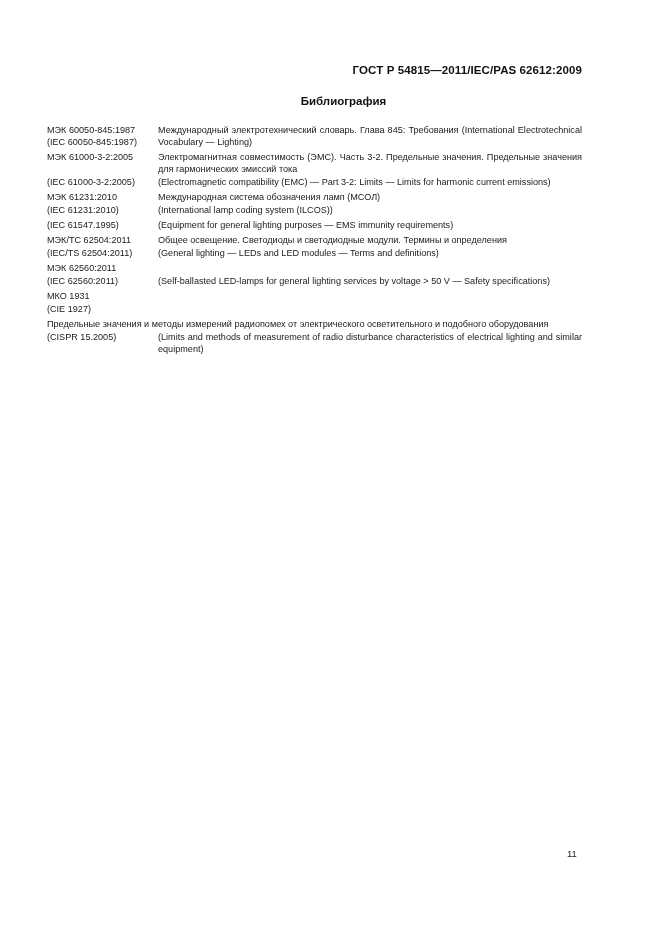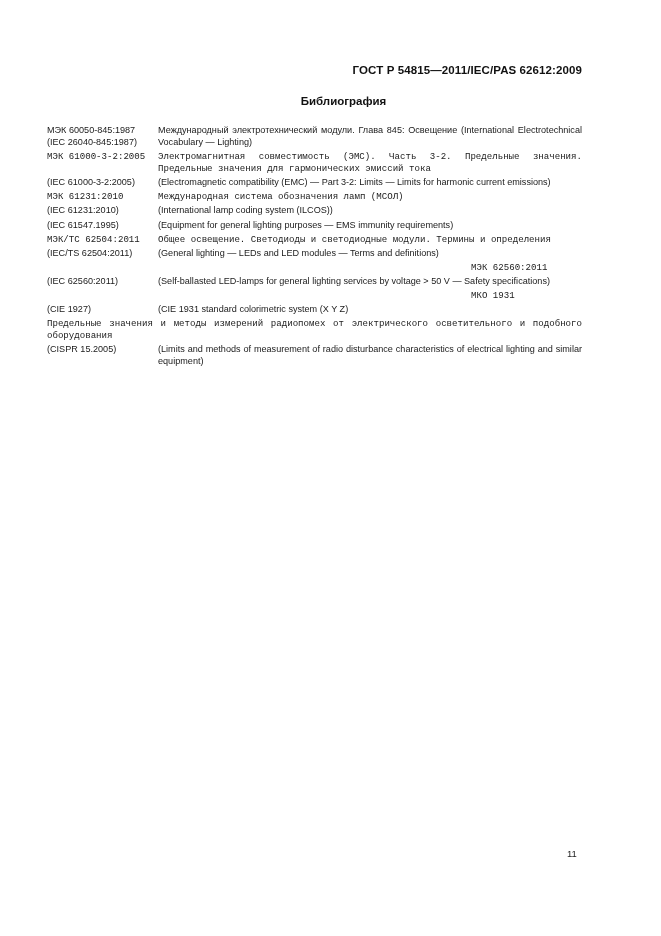--- a/index.html
+++ b/index.html
@@ -41,25 +41,23 @@
       position: absolute;
       top: 124px;
       left: 47px;
       width: 535px;
       font-size: 9.1px;
       line-height: 12px;
     }
     .entry {
       display: flex;
       margin-bottom: 3px;
-      justify-content: flex-end;
     }
     .entry.tight {
       margin-bottom: 1px;
-      font-family: Liberation Mono, monospace;
     }
     .ref {
       width: 111px;
       flex: 0 0 111px;
       white-space: nowrap;
     }
     .desc {
       flex: 1;
       text-align: justify;
     }
@@ -76,23 +74,23 @@
 
 <div class="doc-header">ГОСТ Р 54815—2011/IEC/PAS 62612:2009</div>
 
 <div class="doc-title">Библиография</div>
 
 <div class="biblio">
 
   <div class="entry">
     <div class="ref">
       <div>МЭК 60050-845:1987</div>
-      <div>(IEC 26040-845:1987)</div>
+      <div>(IEC 60050-845:1987)</div>
     </div>
-    <div class="desc">Международный электротехнический модули. Глава 845: Освещение (International Electrotechnical Vocabulary — Lighting)</div>
+    <div class="desc">Международный электротехнический словарь. Глава 845: Требования (International Electrotechnical Vocabulary — Lighting)</div>
   </div>
 
   <div class="entry tight">
     <div class="ref">МЭК 61000-3-2:2005</div>
     <div class="desc">Электромагнитная совместимость (ЭМС). Часть 3-2. Предельные значения. Предельные значения для гармонических эмиссий тока</div>
   </div>
   <div class="entry">
     <div class="ref">(IEC 61000-3-2:2005)</div>
     <div class="desc">(Electromagnetic compatibility (EMC) — Part 3-2: Limits — Limits for harmonic current emissions)</div>
   </div>
@@ -126,21 +124,20 @@
   <div class="entry">
     <div class="ref">(IEC 62560:2011)</div>
     <div class="desc">(Self-ballasted LED-lamps for general lighting services by voltage &gt; 50 V — Safety specifications)</div>
   </div>
 
   <div class="entry tight">
     <div class="ref">МКО 1931</div>
   </div>
   <div class="entry">
     <div class="ref">(CIE 1927)</div>
-    <div class="desc">(CIE 1931 standard colorimetric system (X Y Z)</div>
   </div>
 
   <div class="entry tight">
     <div class="desc">Предельные значения и методы измерений радиопомех от электрического осветительного и подобного оборудования</div>
   </div>
   <div class="entry">
     <div class="ref">(CISPR 15.2005)</div>
     <div class="desc">(Limits and methods of measurement of radio disturbance characteristics of electrical lighting and similar equipment)</div>
   </div>
 

